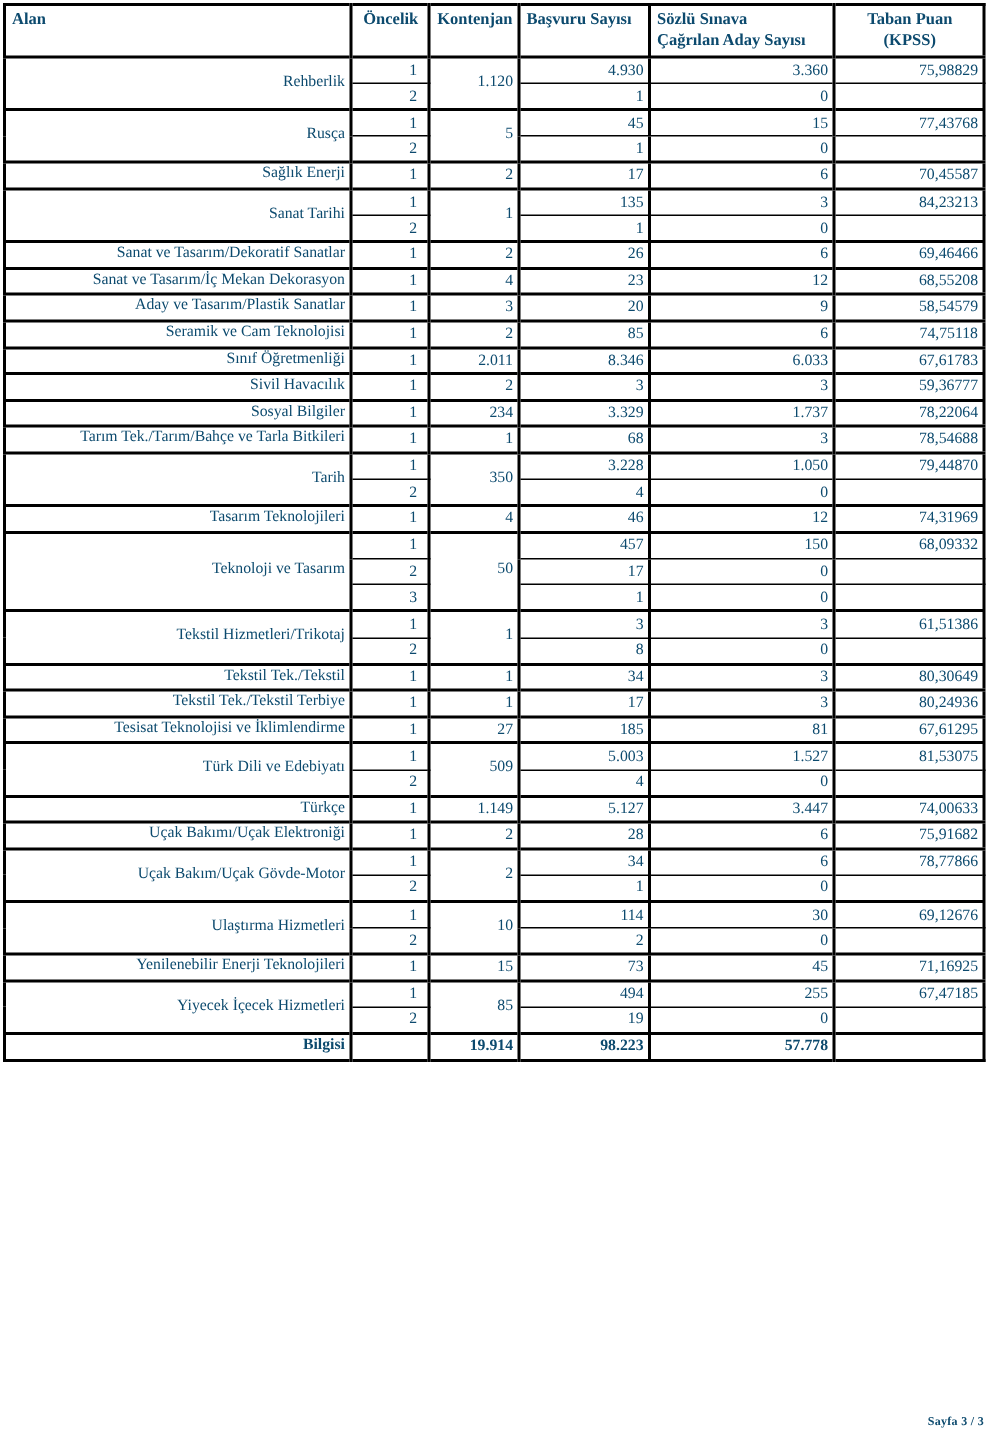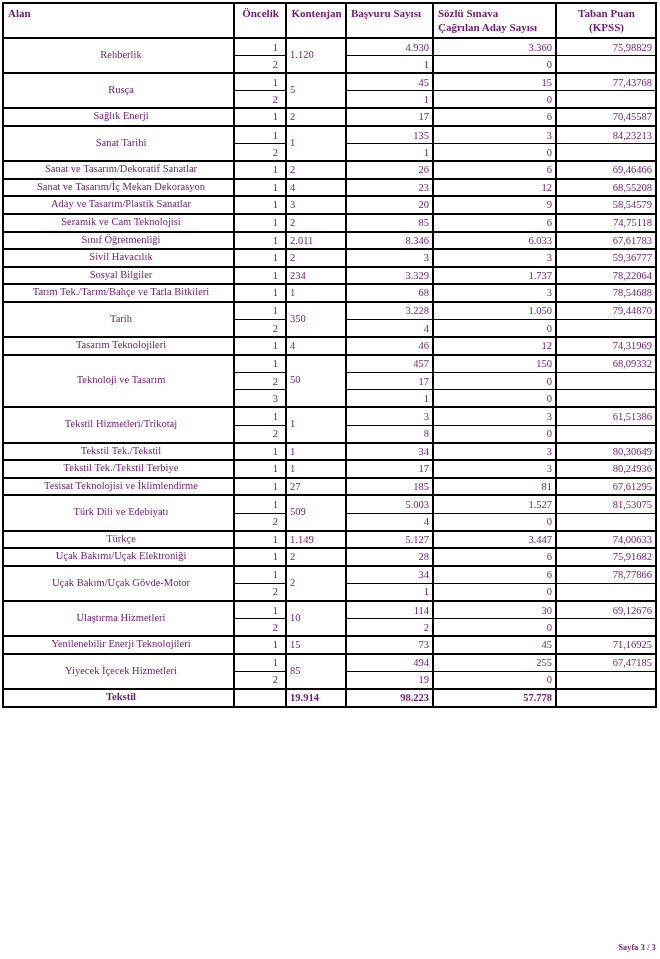--- a/index.html
+++ b/index.html
@@ -1,40 +1,40 @@
 <!DOCTYPE html>
 <html><head>
 <meta charset="utf-8">
 <style>
   html,body{margin:0;padding:0;background:#ffffff;}
   .page{
     position:relative;width:660px;height:959px;background:#fff;
-    font-family:"Liberation Serif","DejaVu Serif",serif;color:#701a75;overflow:hidden;
+    font-family:"Liberation Serif","DejaVu Serif",serif;color:#0c4a6e;overflow:hidden;
   }
   table.t{
     position:absolute;left:2px;top:2px;width:653px;
     border-collapse:collapse;table-layout:fixed;border:2px solid #000;
   }
   th{
     border-left:2px solid #000;font-weight:bold;font-size:11px;
     vertical-align:top;text-align:left;padding:2px 3px 1px 4px;
     line-height:1.3;white-space:pre-line;height:30px;overflow:hidden;
   }
   th.ctr{text-align:center;}
   tbody tr{height:17.6px;}
   td{
     border-left:2px solid #000;font-size:10.5px;line-height:1.1;
     padding:0 3px 2px 3px;vertical-align:bottom;overflow:hidden;white-space:nowrap;
   }
   tr.gs td{border-top:2px solid #000;}
   tr.rc td{border-top:1px solid #000;}
-  td.alan{vertical-align:middle;text-align:center;padding-left:8px;}
+  td.alan{vertical-align:middle;text-align:right;padding-left:8px;}
   td.onc{text-align:right;padding-right:7px;}
   td.num{text-align:right;}
-  td.kont{border-radius:12px;}
+  td.kont{text-align:right;border-radius:12px;}
   td.mid{vertical-align:middle;}
   tr.bold td{font-weight:bold;}
   .footer{
     position:absolute;top:943px;right:4px;
     font-size:8px;font-weight:bold;letter-spacing:0.2px;margin-left:9px;
   }
 </style>
 </head>
 <body>
 
@@ -329,21 +329,21 @@
           <td class="num">255</td>
           <td class="num">67,47185</td>
         </tr>
         <tr class="rc">
           <td class="onc">2</td>
           <td class="num">19</td>
           <td class="num">0</td>
           <td class="num"></td>
         </tr>
         <tr class="gs bold">
-          <td class="alan">Tekstil</td>
+          <td class="alan">Bilgisi</td>
           <td class="onc"></td>
           <td class="kont">19.914</td>
           <td class="num">98.223</td>
           <td class="num">57.778</td>
           <td class="num"></td>
         </tr>
       </tbody>
   </table>
 
   <div class="footer">Sayfa 3 / 3</div>

